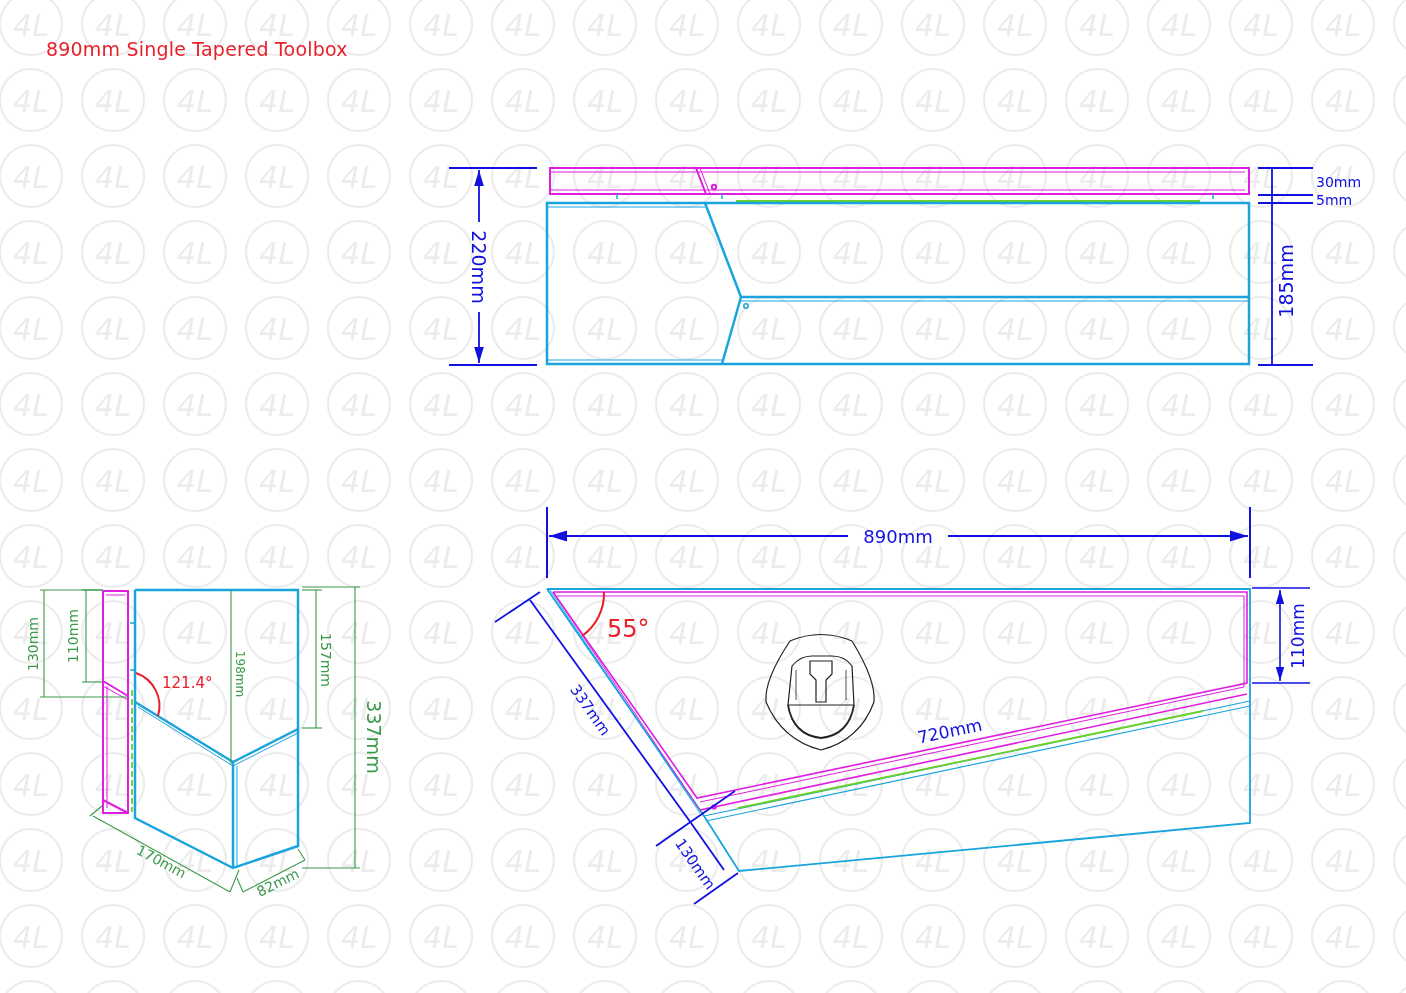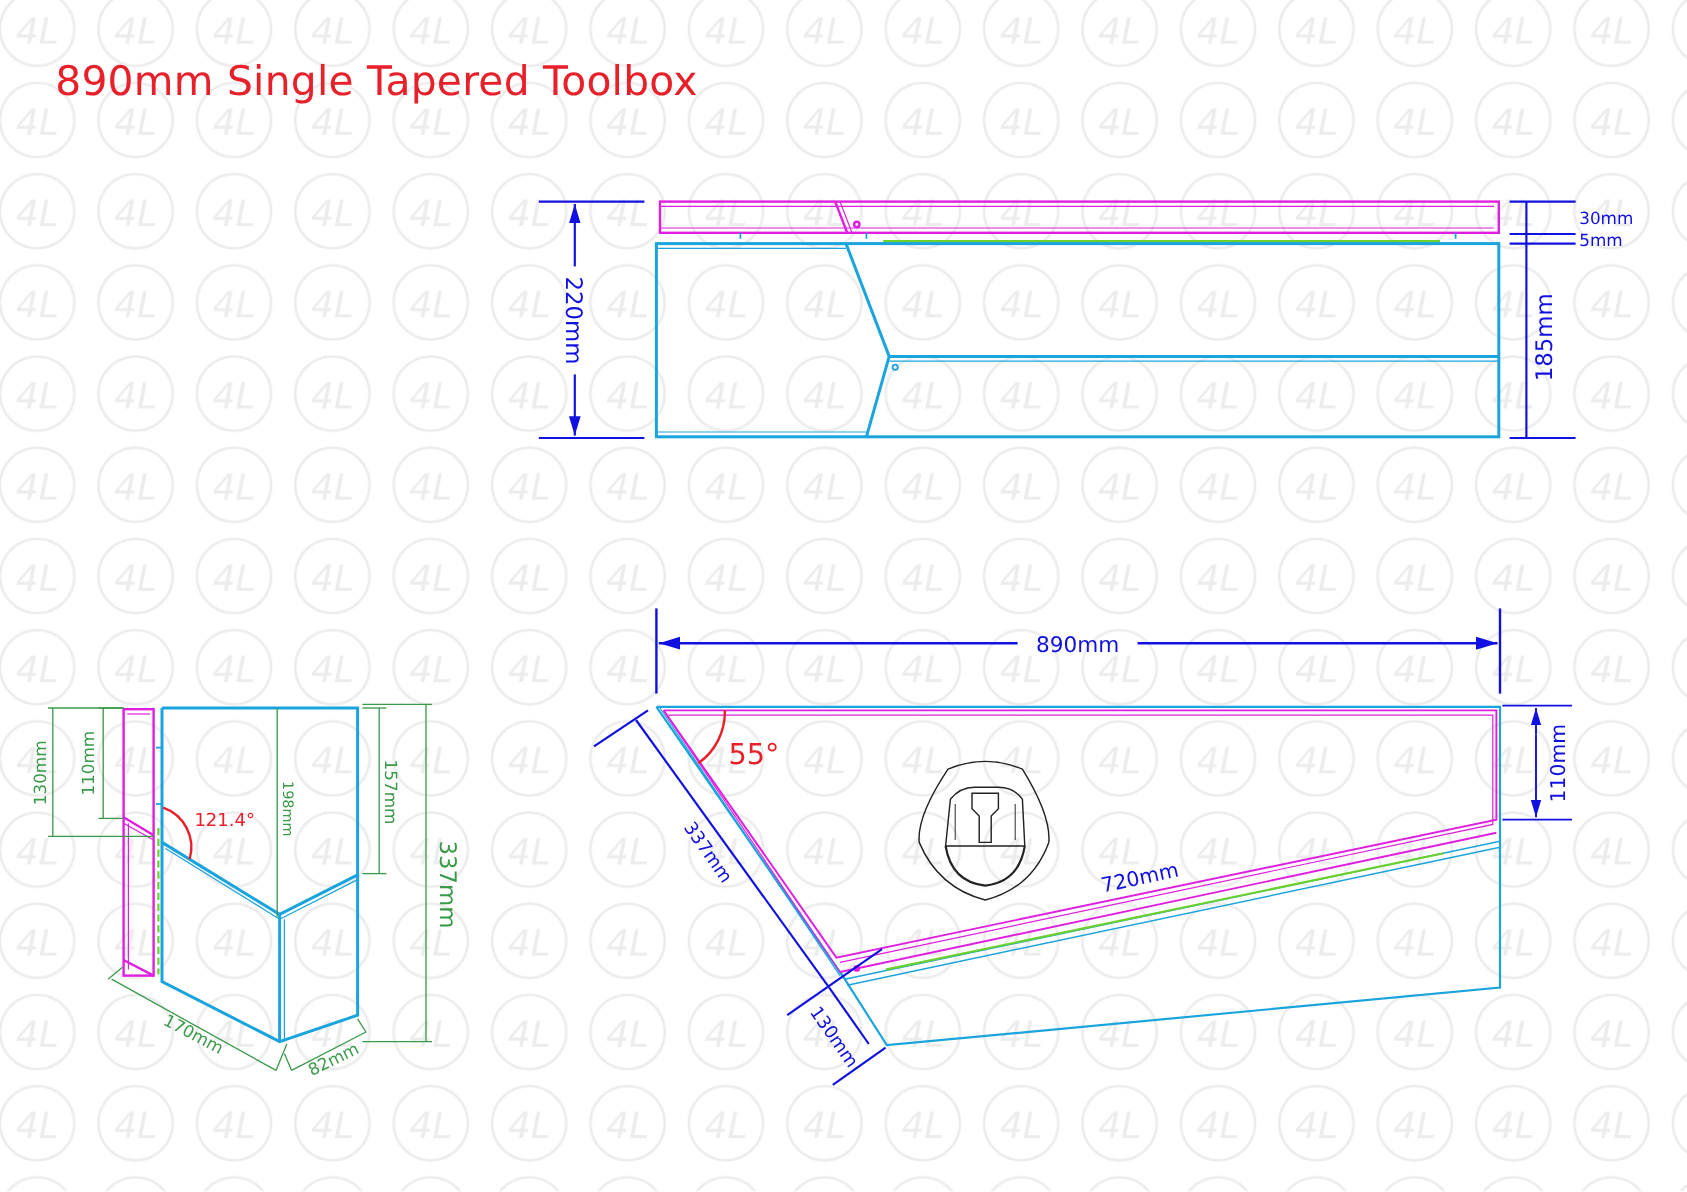--- a/index.html
+++ b/index.html
@@ -1,18 +1,18 @@
 <!DOCTYPE html>
 <html><head>
 <meta charset="utf-8">
 <style>
   html, body { margin: 0; padding: 0; background: #ffffff; }
   body { width: 1406px; height: 993px; position: relative; overflow: hidden; font-family: "DejaVu Sans", sans-serif; }
   #canvas { position: absolute; left: 0; top: 0; width: 1406px; height: 993px; }
-  .title { position: absolute; left: 46px; top: 48px; font-size: 34px; color: #e8202a; font-family: "DejaVu Sans", sans-serif; letter-spacing: 0.2px; }
+  .title { position: absolute; left: 46px; top: 38px; font-size: 19px; color: #e8202a; font-family: "DejaVu Sans", sans-serif; letter-spacing: 0.2px; }
   svg text { font-family: "DejaVu Sans", sans-serif; }
 </style>
 </head>
 <body>
 
 <div id="canvas">
 <svg width="1406" height="993" viewBox="0 0 1406 993" xmlns="http://www.w3.org/2000/svg">
   <defs>
     <pattern id="wm" x="-10" y="62" width="82" height="76" patternUnits="userSpaceOnUse">
       <circle cx="41" cy="38" r="31" fill="none" stroke="#ececec" stroke-width="2.2"></circle>

